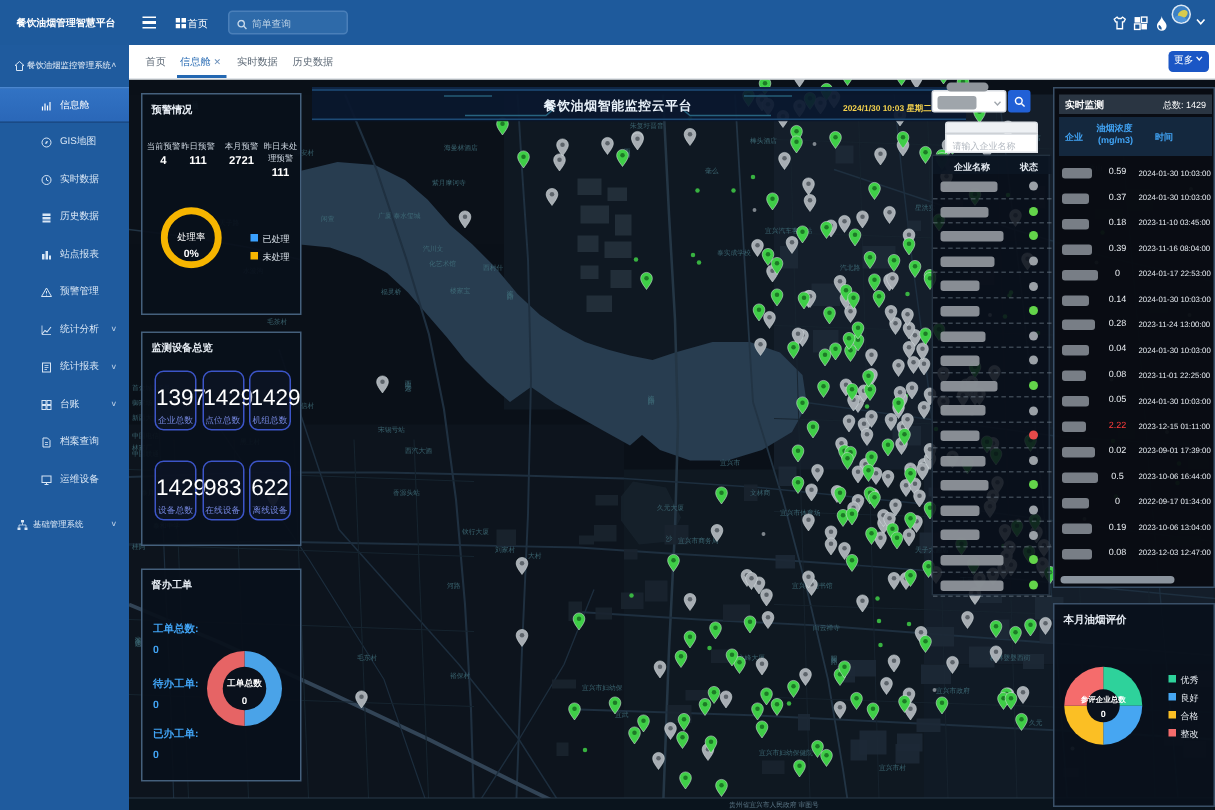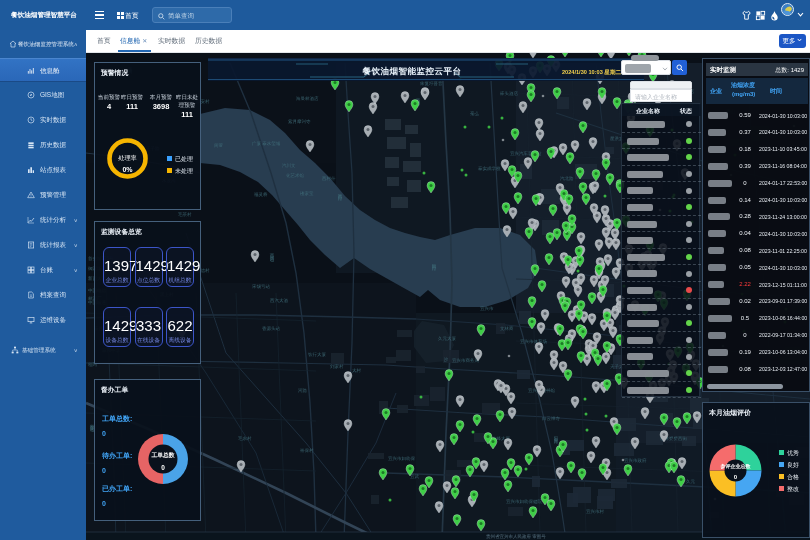--- a/index.html
+++ b/index.html
@@ -868,21 +868,21 @@
 <div class="abs" style="left:0;top:277.6px;width:79px;height:16.6px;border-bottom:1px dashed rgba(150,165,180,0.35);">
         <div class="blob" style="left:5px;top:5px;width:42px;height:7px;"></div>
         <div class="dot" style="left:64px;top:5.3px;background:#63d44a;"></div>
       </div>
 </div>
   </div>
 <div class="panel" style="left:94px;top:62px;width:107px;height:148px;">
  <div class="ptitle">预警情况</div>
  <div class="abs" style="left:1px;top:31px;width:26px;text-align:center;color:#cdd6e0;font-size:5.6px;">当前预警<br><span style="color:#fff;font-size:7.5px;font-weight:bold;">4</span></div>
  <div class="abs" style="left:24px;top:31px;width:26px;text-align:center;color:#cdd6e0;font-size:5.6px;">昨日预警<br><span style="color:#fff;font-size:7.5px;font-weight:bold;">111</span></div>
- <div class="abs" style="left:52px;top:31px;width:28px;text-align:center;color:#cdd6e0;font-size:5.6px;">本月预警<br><span style="color:#fff;font-size:7.5px;font-weight:bold;">3698</span></div>
+ <div class="abs" style="left:52px;top:31px;width:28px;text-align:center;color:#cdd6e0;font-size:5.6px;">本月预警<br><span style="color:#fff;font-size:7.5px;font-weight:bold;">2721</span></div>
  <div class="abs" style="left:79px;top:31px;width:26px;text-align:center;color:#cdd6e0;font-size:5.6px;">昨日未处<br>理预警<br><span style="color:#fff;font-size:7.5px;font-weight:bold;">111</span></div>
  <svg class="abs" style="left:12px;top:75px;" width="41" height="41" viewBox="0 0 41 41">
       <circle cx="20.5" cy="20.5" r="18" fill="none" stroke="#f6b500" stroke-width="4.6"></circle>
     </svg>
  <div class="abs" style="left:12px;top:91px;width:41px;text-align:center;color:#fff;font-size:6.2px;">处理率</div>
  <div class="abs" style="left:12px;top:103px;width:41px;text-align:center;color:#fff;font-size:7px;font-weight:bold;">0%</div>
  <div class="abs" style="left:72px;top:93px;width:5px;height:5px;background:#3aa1ff;"></div>
  <div class="abs" style="left:80px;top:92px;color:#dfe7ef;font-size:6px;">已处理</div>
  <div class="abs" style="left:72px;top:105px;width:5px;height:5px;background:#f6b500;"></div>
  <div class="abs" style="left:80px;top:104px;color:#dfe7ef;font-size:6px;">未处理</div>
@@ -899,21 +899,21 @@
     </div>
     <div class="sbox" style="left:71px;top:25px;">
       <span class="n">1429</span>
       <span class="l">机组总数</span>
     </div>
     <div class="sbox" style="left:8px;top:85px;">
       <span class="n">1429</span>
       <span class="l">设备总数</span>
     </div>
     <div class="sbox" style="left:39.5px;top:85px;">
-      <span class="n">333</span>
+      <span class="n">983</span>
       <span class="l">在线设备</span>
     </div>
     <div class="sbox" style="left:71px;top:85px;">
       <span class="n">622</span>
       <span class="l">离线设备</span>
     </div>
   </div>
 <div class="panel" style="left:94px;top:379px;width:107px;height:142px;">
  <div class="ptitle">督办工单</div>
  <div class="abs" style="left:7px;top:34px;color:#41a4f5;font-size:7px;font-weight:bold;">工单总数:</div>

